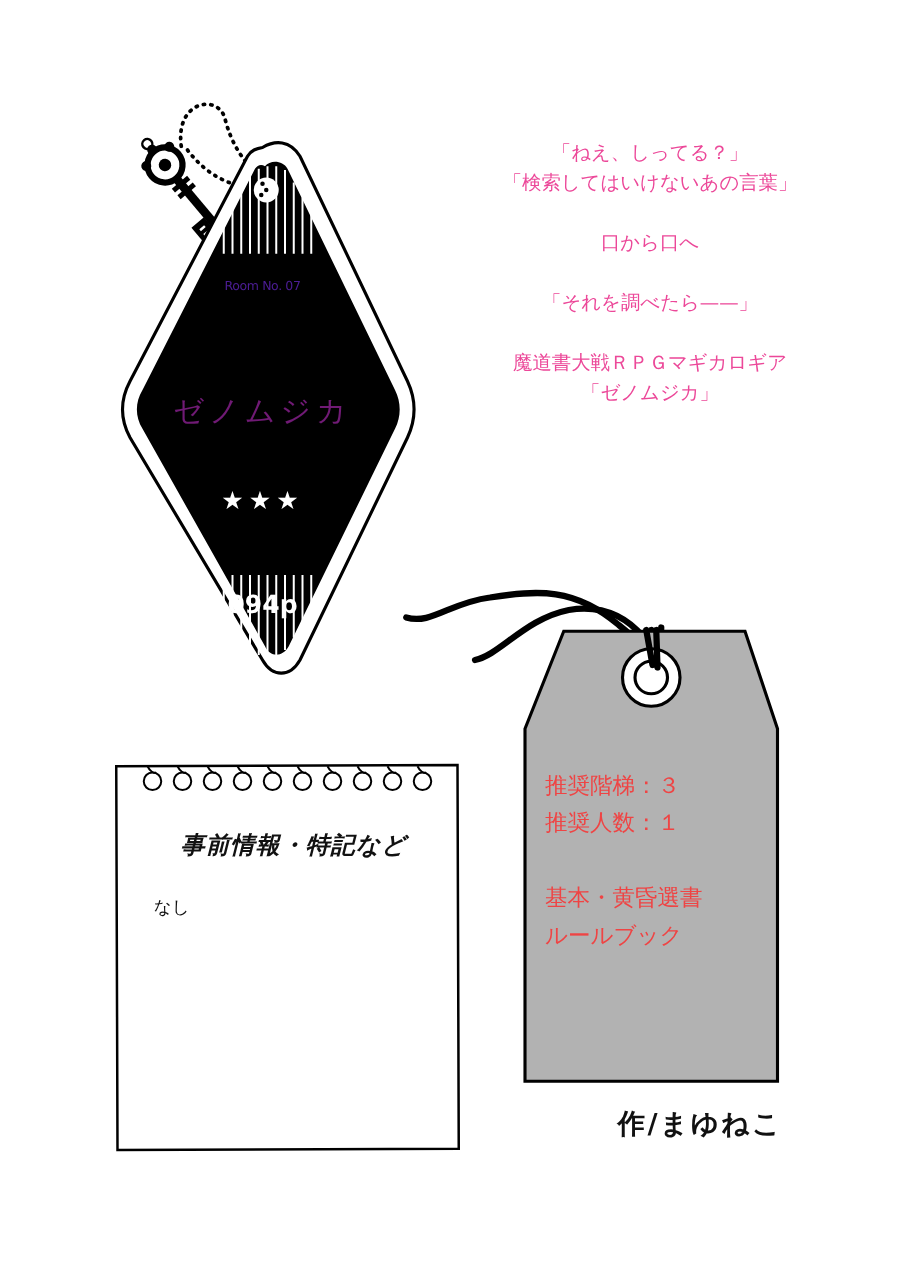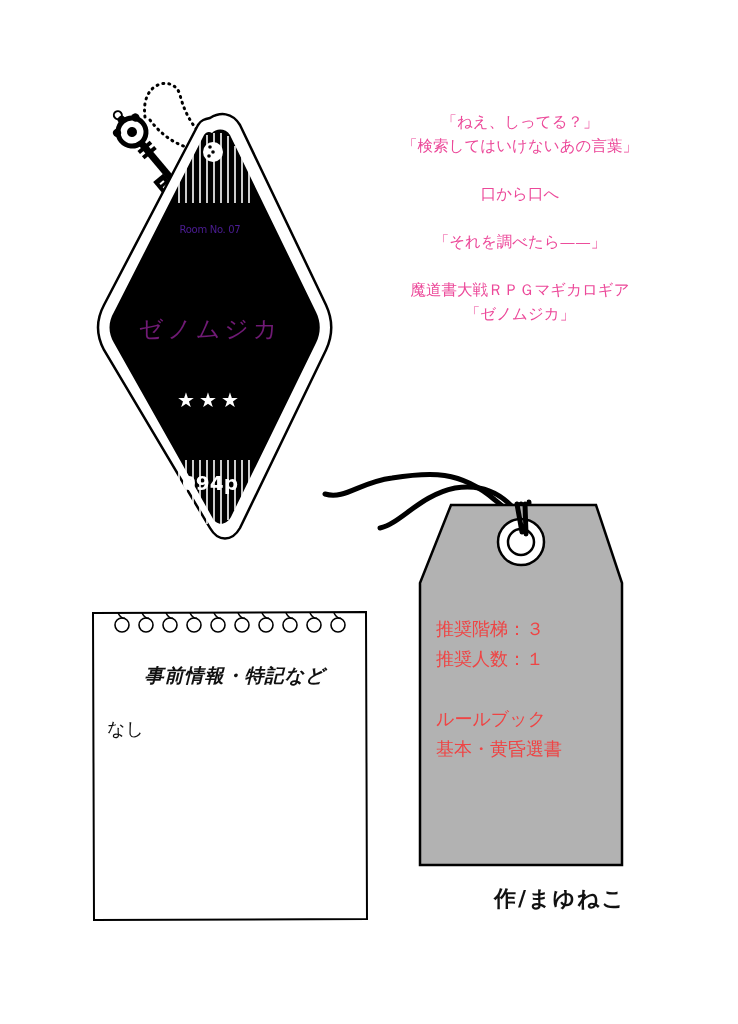--- a/index.html
+++ b/index.html
@@ -13,21 +13,21 @@
     .poem .gap { display: block; height: 24px; }
 
     
     .tag-room { left: 130px; top: 224px; width: 160px; text-align: center; color: #4c1d95; font-family: "DejaVu Sans", sans-serif; font-size: 10px; letter-spacing: -0.3px; }
     .tag-title { left: 120px; top: 313px; width: 180px; text-align: center; color: #701a75; font-size: 24px; letter-spacing: 4px; }
     .tag-stars { left: 150px; top: 388px; width: 120px; text-align: center; color: #fff; font-size: 20px; letter-spacing: 4px; }
     .tag-page { left: 150px; top: 423px; width: 120px; text-align: center; color: #fff; font-size: 20px; font-weight: bold; margin-top: 48px; }
 
     
     .note-title { left: 110px; top: 663px; width: 250px; text-align: center; font-size: 19px; font-weight: bold; letter-spacing: 1px; font-style: italic; }
-    .note-body { left: 107px; top: 717px; font-size: 18px; }
+    .note-body { left: 123px; top: 717px; font-size: 14px; }
 
     
     .info { left: 436px; top: 614px; width: 180px; font-family: "DejaVu Sans Mono", monospace; font-size: 18px; line-height: 30px; color: #ef4444; }
     .info .line { display: block; white-space: nowrap; }
     .info .gap { display: block; height: 30px; }
 
     .author { left: 494px; top: 884px; font-size: 22px; letter-spacing: 2px; font-weight: bold; }
   </style>
 </head>
 <body>
@@ -148,17 +148,17 @@
   <span class="gap"></span>
 </div>
 
 <div class="abs note-title">事前情報・特記など</div>
 <div class="abs note-body">なし</div>
 
 <div class="abs info">
   <span class="line">推奨階梯：３</span>
   <span class="line">推奨人数：１</span>
   <span class="gap"></span>
+  <span class="line">基本・黄昏選書</span>
   <span class="line">ルールブック</span>
-  <span class="line">基本・黄昏選書</span>
 </div>
 
 <div class="abs author">作/まゆねこ</div>
 
 </body></html>

